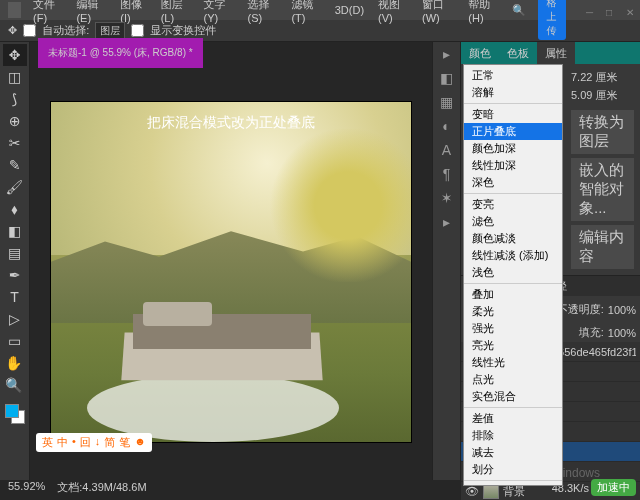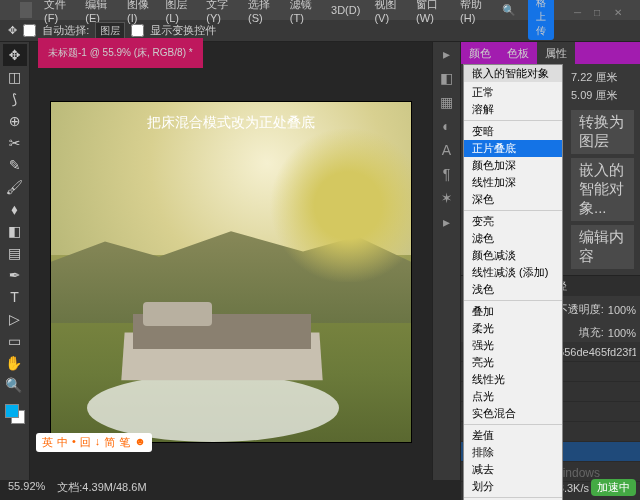--- a/index.html
+++ b/index.html
@@ -1,50 +1,50 @@
 <!DOCTYPE html>
 <html><head>
 <meta charset="utf-8">
 <style>
 *{margin:0;padding:0;box-sizing:border-box;font-family:"Microsoft YaHei",sans-serif;font-size:11px;color:#ccc}
 body{background:#323232;width:640px;height:500px;overflow:hidden;position:relative}
-.menubar{height:20px;background:#454545;display:flex;align-items:center;padding:0 20px;gap:2px}
+.menubar{height:20px;background:#454545;display:flex;align-items:center;padding:0 8px;gap:2px}
 .menubar .logo{width:16px;height:16px;background:#5a5a5a;margin-right:4px}
 .menubar span{padding:2px 6px;font-size:11px;cursor:default}
 .menubar .right{margin-left:auto;display:flex;gap:6px;align-items:center}
 .menubar .cloud-btn{background:#1473e6;padding:2px 8px;border-radius:3px;font-size:10px}
 .wctrl{display:flex;gap:8px;margin-left:8px}
 .wctrl span{width:10px;height:10px;font-size:10px;color:#888}
 .optbar{height:22px;background:#383838;border-bottom:1px solid #222;display:flex;align-items:center;padding:0 8px;gap:6px;font-size:10px}
 .optbar .sel{background:#2a2a2a;border:1px solid #555;padding:1px 4px;font-size:10px}
 .main{display:flex;height:438px}
 .toolbar{width:30px;background:#383838;border-right:1px solid #222;display:flex;flex-direction:column;align-items:center;padding-top:2px}
 .toolbar .tool{width:24px;height:22px;display:flex;align-items:center;justify-content:center;font-size:14px;color:#ccc;position:relative}
 .toolbar .tool.active{background:#1f1f1f}
 .toolbar .swatch{margin-top:8px;width:20px;height:20px;position:relative}
 .toolbar .fg{width:14px;height:14px;background:#00aeef;border:1px solid #888;position:absolute;top:0;left:0}
 .toolbar .bg{width:14px;height:14px;background:#fff;border:1px solid #888;position:absolute;bottom:0;right:0}
 .canvas-area{flex:1;background:#262626;position:relative;display:flex;flex-direction:column}
 .tabbar{height:22px;display:flex;align-items:center;padding-left:8px;background:#262626}
-.tab{background:#be185d;padding:8px 10px;font-size:10px;color:#ccc}
+.tab{background:#a21caf;padding:8px 10px;font-size:10px;color:#ccc}
 .canvas-wrap{flex:1;display:flex;align-items:center;justify-content:center;position:relative}
 .canvas{width:360px;height:340px;background:linear-gradient(180deg,#d4d098 0%,#c9c87e 20%,#a9a85e 40%,#7a8540 60%,#6b7a3a 80%,#5a6830 100%);position:relative;overflow:hidden;box-shadow:0 0 0 1px #000}
 .canvas .sky{position:absolute;top:0;left:0;right:0;height:45%;background:radial-gradient(circle at 60% 40%,#f5f0d0 0%,#d8d090 50%,#b8b878 100%)}
 .canvas .hills{position:absolute;top:35%;left:0;right:0;height:30%;background:linear-gradient(180deg,#8a8a5a 0%,#6b7545 100%);clip-path:polygon(0 40%,15% 20%,30% 35%,50% 10%,70% 30%,85% 15%,100% 40%,100% 100%,0 100%)}
 .canvas .tree{position:absolute;top:8%;right:-5%;width:45%;height:45%;background:radial-gradient(circle,#d4c860 30%,transparent 70%)}
 .canvas .bed{position:absolute;top:50%;left:20%;width:55%;height:35%}
 .canvas .bed-frame{position:absolute;bottom:10%;left:0;right:0;height:40%;background:#c8c0b0;transform:perspective(200px) rotateX(8deg)}
 .canvas .mattress{position:absolute;bottom:35%;left:5%;right:5%;height:30%;background:#8a8070}
 .canvas .pillow{position:absolute;bottom:55%;left:10%;width:35%;height:20%;background:#b8b0a0;border-radius:4px}
 .canvas .shadow{position:absolute;bottom:0;left:10%;width:70%;height:20%;background:rgba(255,255,255,0.7);border-radius:50%}
 .canvas .caption{position:absolute;top:12px;left:0;right:0;text-align:center;font-size:14px;color:#fff}
 .ime-bar{position:absolute;bottom:28px;left:6px;background:#fff;padding:2px 6px;border-radius:3px;display:flex;gap:4px;font-size:11px}
 .ime-bar span{color:#f60}
 .rpanel{width:180px;background:#383838;border-left:1px solid #222;display:flex;flex-direction:column;position:relative}
-.rtabs{height:22px;display:flex;background:#a21caf;font-size:10px}
+.rtabs{height:22px;display:flex;background:#0f766e;font-size:10px}
 .rtabs span{padding:4px 8px}
 .rtabs .active{background:#383838}
 .rcollapse{width:28px;background:#383838;border-left:1px solid #222;display:flex;flex-direction:column;align-items:center;padding-top:4px;gap:8px}
 .rcollapse span{font-size:14px;color:#999}
 .blend-dropdown{position:absolute;top:22px;left:2px;width:100px;background:#f0f0f0;border:1px solid #888;z-index:10;font-size:10px}
 .blend-dropdown .grp{border-bottom:1px solid #ccc;padding:2px 0}
 .blend-dropdown .item{padding:1px 8px;color:#000}
 .blend-dropdown .item.sel{background:#1473e6;color:#fff}
 .props{padding:6px;font-size:10px;color:#999}
 .props .row{display:flex;justify-content:flex-start;margin-bottom:3px}
@@ -172,21 +172,20 @@
   </div>
 
   <div class="rpanel">
     <div class="rtabs">
       <span>颜色</span>
       <span>色板</span>
       <span class="active">属性</span>
     </div>
 
     <div class="blend-dropdown">
-      <div class="item" style="background:#ddd;color:#000">嵌入的智能对象</div>
       <div class="grp">
           <div class="item">正常</div>
           <div class="item">溶解</div>
         </div>
       <div class="grp">
           <div class="item">变暗</div>
           <div class="item sel">正片叠底</div>
           <div class="item">颜色加深</div>
           <div class="item">线性加深</div>
           <div class="item">深色</div>

